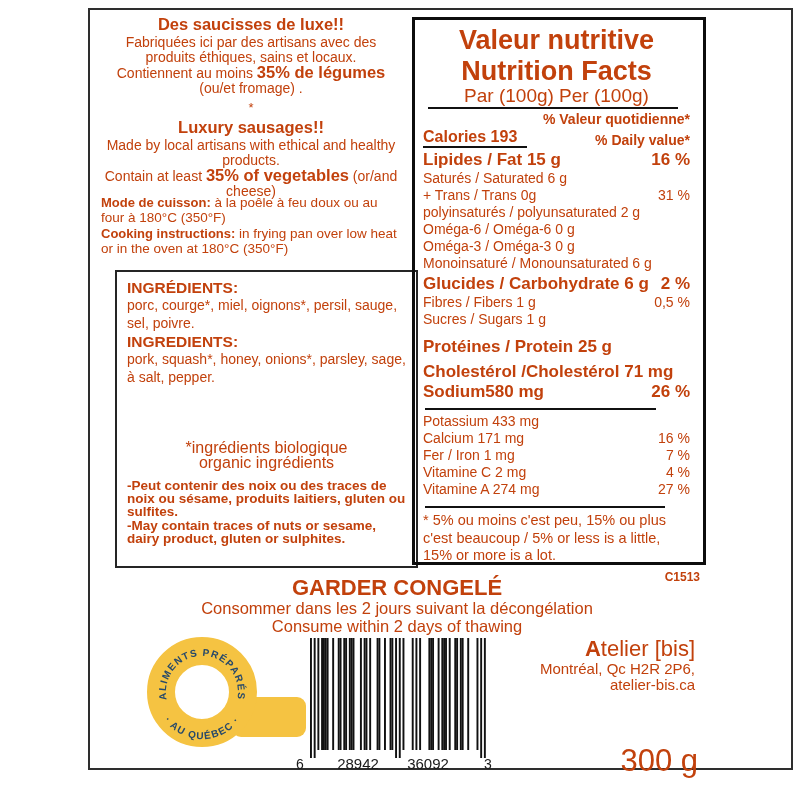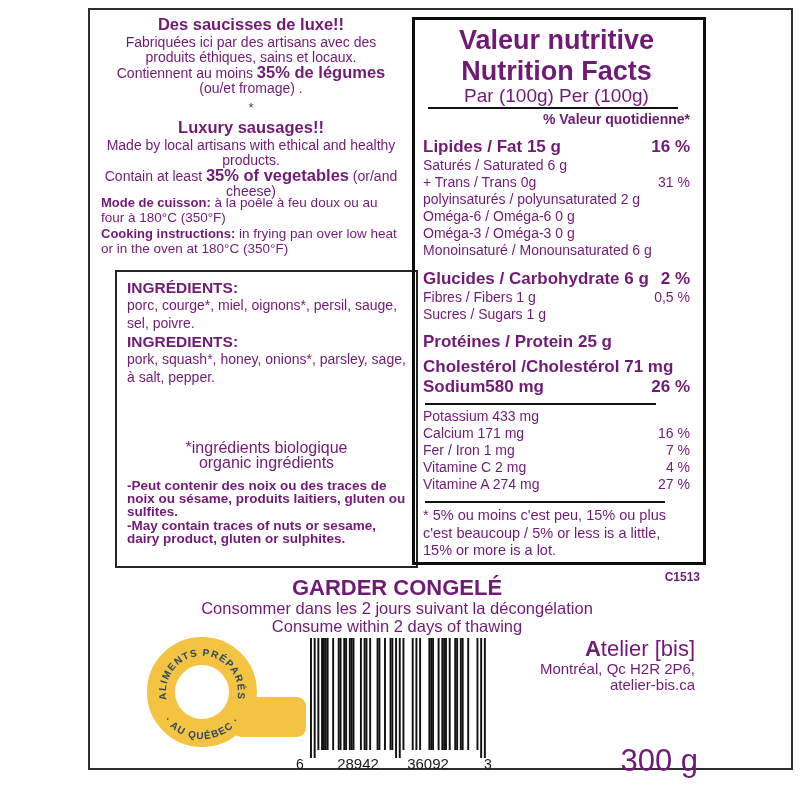--- a/index.html
+++ b/index.html
@@ -1,17 +1,17 @@
 <!DOCTYPE html>
 <html><head>
 <meta charset="utf-8">
 <style>
   html,body{margin:0;padding:0;background:#fff;}
   .canvas{position:relative;width:800px;height:800px;background:#fff;overflow:hidden;
-          font-family:"Liberation Sans",sans-serif;color:#701a75;}
+          font-family:"Liberation Sans",sans-serif;color:#c2410c;}
   .abs{position:absolute;}
   .outer-box{left:88px;top:8px;width:705px;height:762px;border:2px solid #2e2e2e;box-sizing:border-box;}
 
   
   .intro{left:99px;top:15px;width:304px;text-align:center;font-size:14px;line-height:15px;}
   .intro .ttl{font-weight:bold;font-size:16.5px;line-height:18px;margin:0 0 2px 0;}
   .intro p{margin:0;}
   .intro .big{font-weight:bold;font-size:16.5px;}
   .intro .star{font-size:13px;margin:4px 0 3px 0;}
 
@@ -33,21 +33,21 @@
   .nut-box{left:412px;top:17px;width:294px;height:548px;border:3px solid #0d0d0d;box-sizing:border-box;
            padding:4px 13px 0 8px;}
   .nut-title{font-weight:bold;font-size:27px;line-height:29px;text-align:center;margin:2px 0 0 0;}
   .nut-serving{font-size:19px;line-height:19px;text-align:center;margin:0;}
   .ndiv1{border-top:2px solid #111;width:250px;margin:2px 0 3px 5px;}
   .dvh{font-weight:bold;font-size:14px;line-height:15px;text-align:right;margin:0;}
   .calrow{display:flex;justify-content:space-between;align-items:flex-end;margin-top:1px;}
   .cal{font-weight:bold;font-size:16px;line-height:18px;border-bottom:2px solid #111;padding-right:10px;}
   .nrow{display:flex;justify-content:space-between;font-size:14px;line-height:17px;margin:0;}
   .nrow.b{font-weight:bold;font-size:17px;line-height:20px;}
-  .gA{margin-top:10px;}
+  .gA{margin-top:2px;}
   .gB{margin-top:9px;}
   .gC{margin-top:5px;}
   .ndiv2{border-top:2px solid #111;width:231px;margin:6px 0 3px 2px;}
   .ndiv3{border-top:2px solid #111;width:240px;margin:8px 0 4px 2px;}
   .footnote{font-size:14.5px;line-height:17.5px;margin:4px 0 0 0;}
 
   
   .code{left:600px;top:570px;width:100px;text-align:right;font-weight:bold;font-size:12px;}
   .storage{left:88px;top:575px;width:618px;text-align:center;}
   .storage .hd{font-weight:bold;font-size:22px;line-height:25px;margin:0;}
@@ -93,20 +93,24 @@
     <p class="allergen">-Peut contenir des noix ou des traces de noix ou sésame, produits laitiers, gluten ou sulfites.</p>
     <p class="allergen2">-May contain traces of nuts or sesame, dairy product, gluten or sulphites.</p>
   </div>
 
   <div class="abs nut-box">
     <p class="nut-title">Valeur nutritive</p>
     <p class="nut-title">Nutrition Facts</p>
     <p class="nut-serving">Par (100g) Per (100g)</p>
     <div class="ndiv1"></div>
     <p class="dvh">% Valeur quotidienne*</p>
+    <div class="calrow">
+      <span class="cal">Calories 193</span>
+      <span class="dvh">% Daily value*</span>
+    </div>
 
     <div class="nrow b gA">
         <span>Lipides / Fat 15 g</span>
         <span>16 %</span>
       </div>
     <div class="nrow">
         <span>Saturés / Saturated 6 g</span>
         <span></span>
       </div>
     <div class="nrow">

